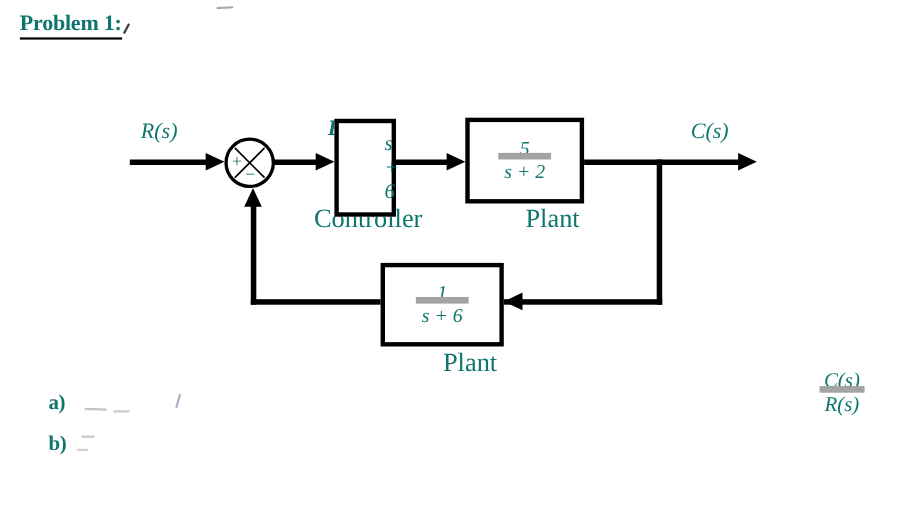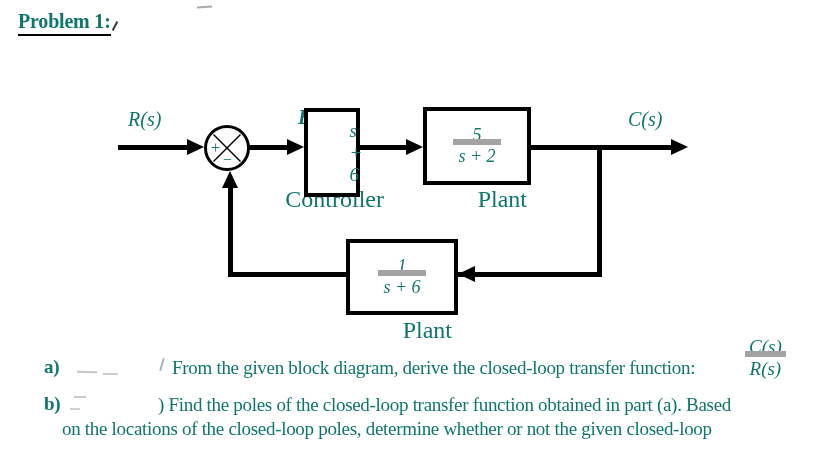--- a/index.html
+++ b/index.html
@@ -148,27 +148,24 @@
     <div class="caption" id="cap-sensor">Plant</div>
 
     <div class="line" id="ln-up"></div>
     <div class="arrow-u" id="ah-up"></div>
   </div>
 
   <span class="abs txt marker" id="pa-marker">a)</span>
   <div class="artifact" id="art-a1"></div>
   <div class="artifact" id="art-a2"></div>
   <div class="artifact" id="art-comma"></div>
-  <span class="abs txt" id="pa-text">From the given block diagram, derive the closed-loop transfer function:</span>
   <span class="abs" id="pa-frac">
     <span class="frac">
       <span class="num">C(s)</span><br>
       <span class="den">R(s)</span>
     </span>
   </span>
 
   <span class="abs txt marker" id="pb-marker">b)</span>
   <div class="artifact" id="art-b1"></div>
   <div class="artifact" id="art-b2"></div>
-  <span class="abs txt" id="pb-l1">) Find the poles of the closed-loop transfer function obtained in part (a). Based</span>
-  <span class="abs txt" id="pb-l2">on the locations of the closed-loop poles, determine whether or not the given closed-loop</span>
 
 </div>
 
 </body></html>

